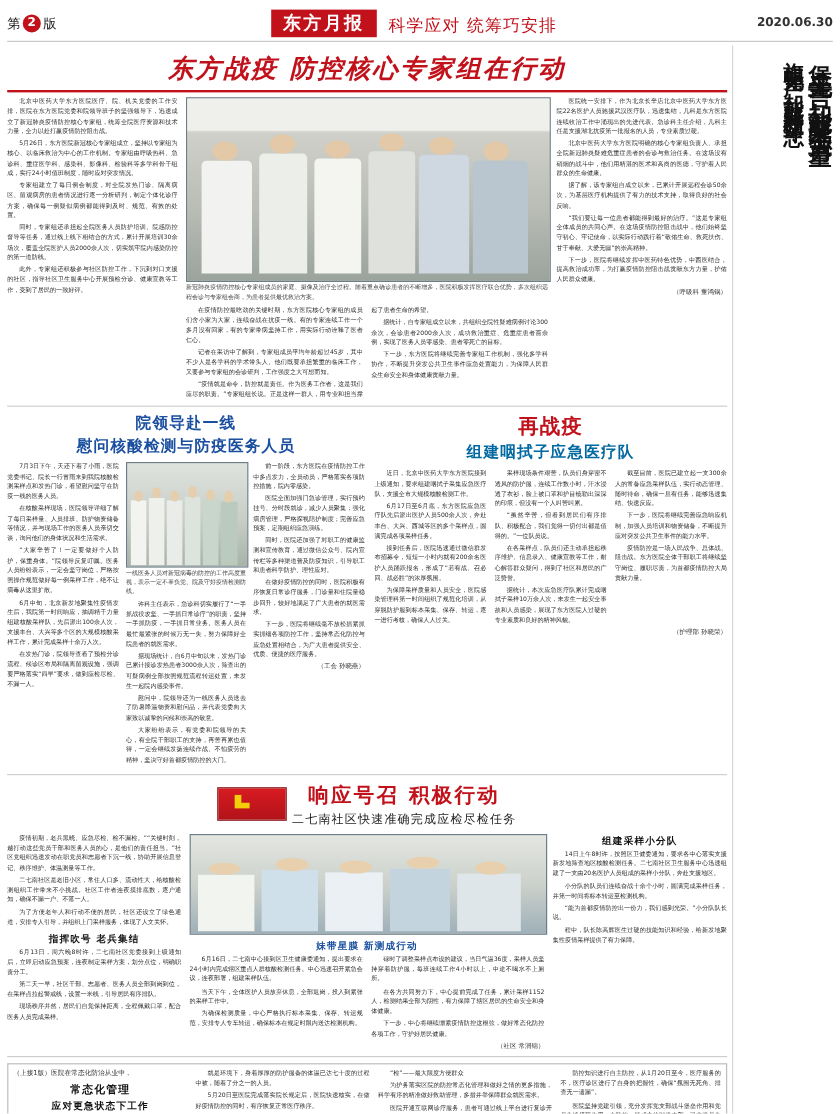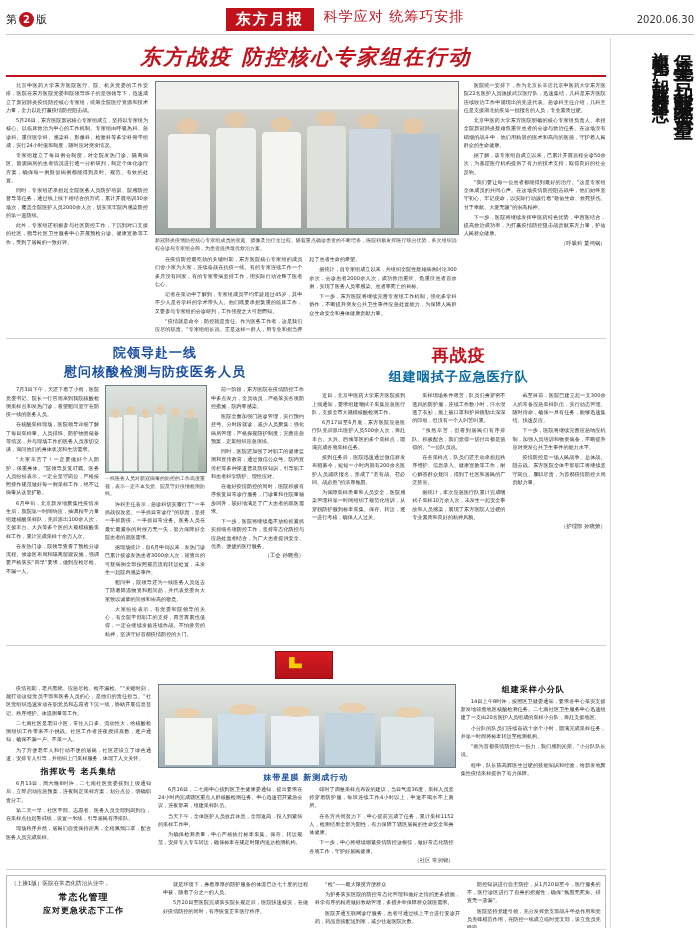--- a/index.html
+++ b/index.html
@@ -13,27 +13,27 @@
   .page{position:relative;width:700px;height:928px;box-sizing:border-box;padding:6px 6px 4px 6px;}
 
   
   .masthead{display:flex;align-items:center;height:26px;border-bottom:1px solid #c9c9c9;padding-bottom:2px;}
   .page-badge{display:flex;align-items:center;font-size:11px;color:#222;width:70px;}
   .page-badge .num{
     display:inline-flex;align-items:center;justify-content:center;
     width:15px;height:15px;border-radius:50%;background:#c1121c;color:#fff;
     font-size:10px;margin:0 2px;font-weight:bold;
   }
-  .mast-center{flex:1;display:flex;align-items:flex-start;justify-content:center;gap:10px;}
+  .mast-center{flex:1;display:flex;align-items:flex-end;justify-content:center;gap:10px;}
   .mast-title{
     background:#c1121c;color:#fff;font-size:15px;font-weight:bold;
     padding:2px 10px;letter-spacing:2px;font-family:"DejaVu Sans",sans-serif;
   }
   .mast-sub{font-size:14px;color:#c1121c;letter-spacing:1px;}
-  .mast-date{width:80px;text-align:right;font-size:10px;color:#333;}
+  .mast-date{width:80px;text-align:right;font-size:10px;color:#333;font-weight:bold;}
 
   
   .body-wrap{display:flex;height:892px;margin-top:3px;}
   .content{width:610px;box-sizing:border-box;padding-right:4px;border-right:1px solid #d8d8d8;}
   .rail{width:84px;box-sizing:border-box;padding-left:5px;}
 
   
   .rail-inner{
     height:100%;
     display:flex;flex-direction:row-reverse;justify-content:flex-start;gap:4px;
@@ -268,20 +268,24 @@
         </div>
       </div>
 
       <div class="rule-thin"></div>
 
       <div>
         <div style="display:flex;align-items:center;justify-content:center;">
           <div class="flag">
               <div class="hammer"></div>
             </div>
+          <div>
+            <div class="sec-title-red">响应号召 积极行动</div>
+            <div class="sec-sub">二七南社区快速准确完成应检尽检任务</div>
+          </div>
         </div>
 
         <div style="display:flex;gap:7px;margin-top:5px;">
           <div style="width:145px;">
             <div class="txt">
               <p>疫情初期，老兵黑晓、应急尽检、检不漏检。”“关键时刻，越打动这些党员干部和医务人员的心，是他们的责任担当。”社区党组织迅速发动在职党员和志愿者下沉一线，协助开展信息登记、秩序维护、体温测量等工作。</p>
               <p>二七南社区是老旧小区，常住人口多、流动性大，给核酸检测组织工作带来不小挑战。社区工作者连夜摸排底数，逐户通知，确保不漏一户、不落一人。</p>
               <p>为了方便老年人和行动不便的居民，社区还设立了绿色通道，安排专人引导，并组织上门采样服务，体现了人文关怀。</p>
             </div>
             <div class="minihead dark" style="margin-top:4px;">指挥吹号 老兵集结</div>

